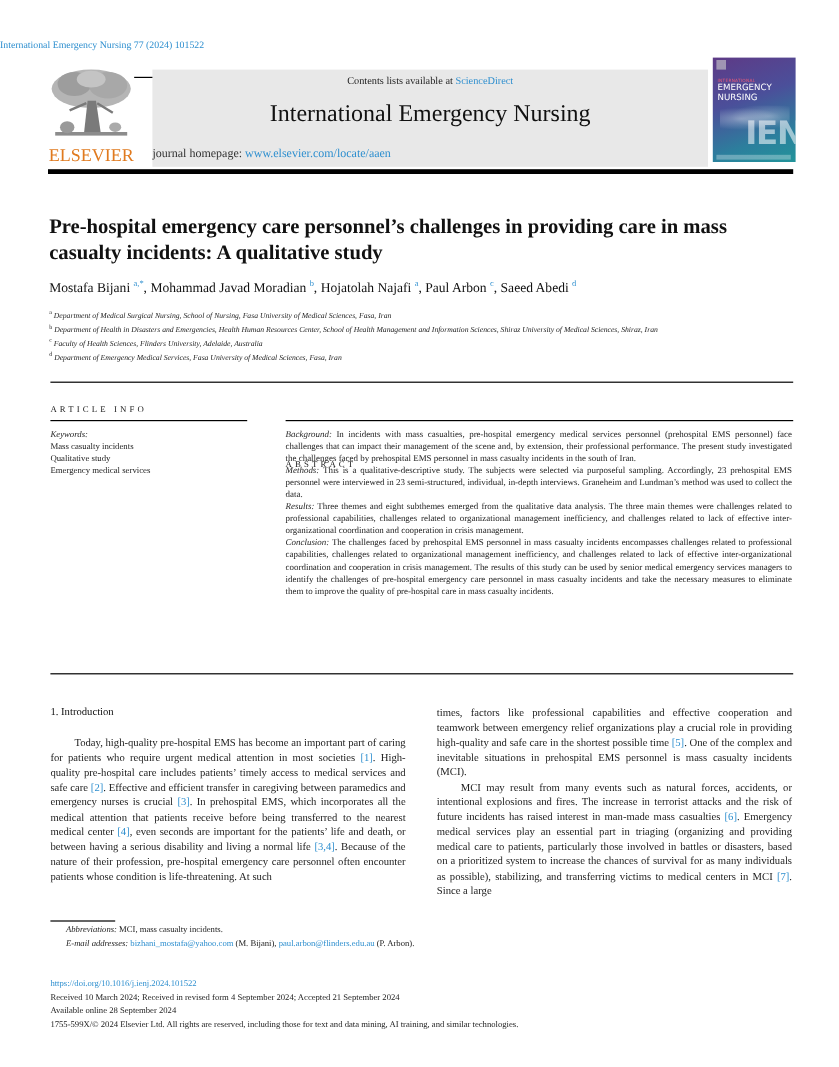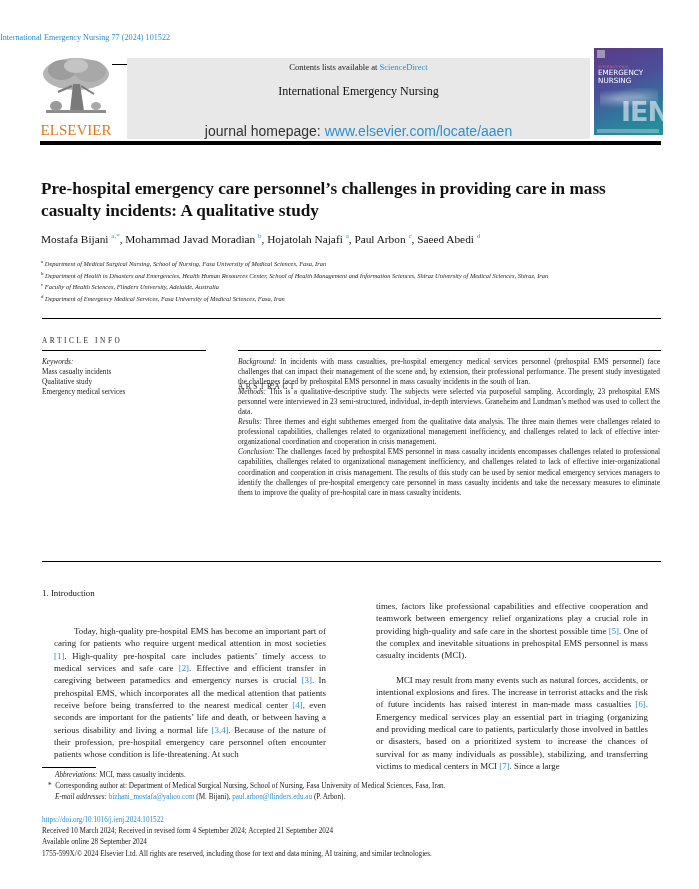--- a/index.html
+++ b/index.html
@@ -8,22 +8,22 @@
 
   .journal-ref { position: absolute; top: 33px; left: 0; width: 699px; text-align: left; font-size: 8.2px; color: #2e8fcf; }
 
   .header-top-rule { position: absolute; top: 64px; left: 41px; width: 536px; height: 1px; background: #000; }
   .elsevier-logo { position: absolute; top: 56px; left: 40px; width: 72px; height: 82px; }
   .elsevier-tree { width: 72px; height: 62px; }
   .elsevier-word { position: absolute; bottom: 0; left: 0; width: 72px; text-align: center; font-family: "Liberation Serif", serif; font-size: 15px; color: #e07a1f; letter-spacing: 0px; line-height: 16px; }
 
   .header-box { position: absolute; top: 58px; left: 127px; width: 463px; height: 81px; background: #e8e8e8; }
   .contents-line { position: absolute; top: 4px; left: 0; width: 100%; text-align: center; font-size: 8.6px; color: #222; }
-  .journal-title { position: absolute; top: 26px; left: 0; width: 100%; text-align: center; font-size: 12px; color: #111; }
-  .homepage-line { position: absolute; top: 65px; left: 0; width: 100%; text-align: center; font-family: Liberation Sans, sans-serif; font-size: 14px; color: #333; }
+  .journal-title { position: absolute; top: 26px; left: 0; width: 100%; text-align: center; font-size: 20px; color: #111; }
+  .homepage-line { position: absolute; top: 65px; left: 0; width: 100%; font-family: Liberation Serif, serif; font-size: 10px; color: #333; }
 
   .cover { position: absolute; top: 48px; left: 594px; width: 69px; height: 87px; background: linear-gradient(160deg, #5e3a86 0%, #4b4f9a 40%, #2c7f9d 75%, #22949a 100%); overflow: hidden; }
   .cover-top { position: absolute; top: 2px; left: 3px; width: 8px; height: 8px; background: #cfcfcf; opacity: 0.6; }
   .cover-small { position: absolute; top: 17px; left: 4px; font-family: "DejaVu Sans", sans-serif; font-size: 3.6px; color: #e85a7a; letter-spacing: 0.2px; }
   .cover-title { position: absolute; top: 21px; left: 4px; font-family: "DejaVu Sans", sans-serif; font-size: 7.2px; line-height: 7.5px; color: #fff; font-weight: normal; }
   .cover-map { position: absolute; top: 40px; left: 6px; width: 58px; height: 22px; background: radial-gradient(ellipse at 30% 50%, rgba(255,255,255,0.35), rgba(255,255,255,0) 60%), radial-gradient(ellipse at 70% 40%, rgba(255,255,255,0.3), rgba(255,255,255,0) 55%); }
   .cover-ien { position: absolute; top: 50px; left: 27px; font-family: "DejaVu Sans", sans-serif; font-weight: bold; font-size: 27px; color: rgba(255,255,255,0.55); letter-spacing: -1px; line-height: 28px; }
   .cover-foot { position: absolute; bottom: 2px; left: 3px; width: 62px; height: 4px; background: rgba(255,255,255,0.3); }
 
   .header-bottom-rule { position: absolute; top: 141px; left: 40px; width: 621px; height: 4px; background: #000; }
@@ -40,21 +40,21 @@
   .section-label { position: absolute; font-size: 7.3px; letter-spacing: 2.6px; color: #222; }
 
   .keywords { position: absolute; top: 357px; left: 42px; width: 160px; font-size: 7.3px; line-height: 10px; color: #222; }
   .keywords .kw-label { font-style: italic; }
 
   .abstract { position: absolute; top: 357px; left: 238px; width: 422px; font-size: 7.45px; line-height: 10.05px; color: #1e1e1e; text-align: justify; }
   .abstract p { margin: 0; }
   .abstract i { font-style: italic; }
 
   .col { position: absolute; width: 296px; font-size: 8.9px; line-height: 12.35px; color: #1c1c1c; text-align: justify; }
-  .col p { margin: 12px; }
+  .col p { margin: 0; }
   .col .indent { text-indent: 20px; }
   .col a { color: #2e8fcf; }
   .intro-heading { position: absolute; top: 588px; left: 42px; font-size: 8.9px; font-weight: normal; color: #111; }
 
   .fn-rule { position: absolute; top: 767px; left: 42px; width: 54px; height: 1px; background: #000; }
   .footnotes { position: absolute; top: 770px; left: 42px; width: 620px; font-size: 7.2px; line-height: 11px; color: #222; }
   .footnotes .fn { padding-left: 13px; }
   .footnotes i { font-style: italic; }
   .pubinfo { position: absolute; top: 815px; left: 42px; width: 620px; font-size: 7.2px; line-height: 11.2px; color: #222; }
 </style>
@@ -153,21 +153,20 @@
 </div>
 
 <div class="col" style="top:588px;left:364px;">
   <p><span>times, factors like professional capabilities and effective cooperation and teamwork between emergency relief organizations play a crucial role in providing high-quality and safe care in the shortest possible time </span><a>[5]</a><span>. One of the complex and inevitable situations in prehospital EMS personnel is mass casualty incidents (MCI).</span></p>
   <p class="indent"><span>MCI may result from many events such as natural forces, accidents, or intentional explosions and fires. The increase in terrorist attacks and the risk of future incidents has raised interest in man-made mass casualties </span><a>[6]</a><span>. Emergency medical services play an essential part in triaging (organizing and providing medical care to patients, particularly those involved in battles or disasters, based on a prioritized system to increase the chances of survival for as many individuals as possible), stabilizing, and transferring victims to medical centers in MCI </span><a>[7]</a><span>. Since a large</span></p>
 </div>
 
 <div class="fn-rule"></div>
 <div class="footnotes">
   <div class="fn"><i>Abbreviations:</i><span> MCI, mass casualty incidents.</span></div>
-  <div style="padding-left:6px;"><span>*</span>&nbsp;&nbsp;<span>Corresponding author at: Department of Medical Surgical Nursing, School of Nursing, Fasa University of Medical Sciences, Fasa, Iran.</span></div>
   <div class="fn"><i>E-mail addresses:</i> <a class="link">bizhani_mostafa@yahoo.com</a><span> (M. Bijani), </span><a class="link">paul.arbon@flinders.edu.au</a><span> (P. Arbon).</span></div>
 </div>
 
 <div class="pubinfo">
   <div><a class="link">https://doi.org/10.1016/j.ienj.2024.101522</a></div>
   <div>Received 10 March 2024; Received in revised form 4 September 2024; Accepted 21 September 2024</div>
   <div>Available online 28 September 2024</div>
   <div>1755-599X/© 2024 Elsevier Ltd. All rights are reserved, including those for text and data mining, AI training, and similar technologies.</div>
 </div>
 

